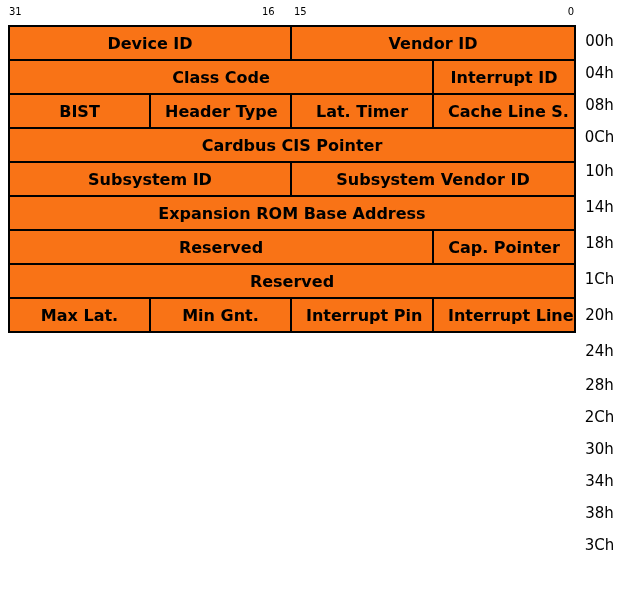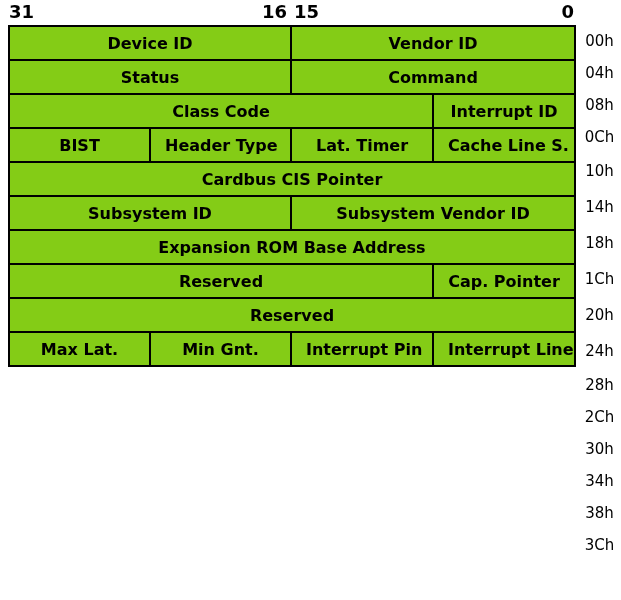--- a/index.html
+++ b/index.html
@@ -20,22 +20,22 @@
   #bit-ruler {
     position: absolute;
     left: 0;
     top: 0;
     width: 621px;
     height: 25px;
   }
   #bit-ruler .bit {
     position: absolute;
     top: 2px;
-    font-size: 18px;
-    font-weight: 700;
+    font-size: 10px;
+    font-weight: 400;
     line-height: 20px;
     white-space: nowrap;
   }
   #bit-31 { left: 9px; }
   #bit-16 { left: 262px; width: 28px; text-align: left; }
   #bit-15 { left: 294px; }
   #bit-0  { left: 520px; width: 54px; text-align: right; }
 
   
   #reg-table {
@@ -49,21 +49,21 @@
   #reg-table td {
     border: 2px solid #000000;
     text-align: center;
     vertical-align: middle;
     font-size: 16px;
     font-weight: bold;
     height: 32px;
     padding: 0 14px;
     white-space: nowrap;
     overflow: hidden;
-    background: #84cc16;
+    background: #f97316;
   }
   #reg-table td.bar-cell {
     height: 216px;
   }
 
   
   #offset-column {
     position: absolute;
     left: 578px;
     top: 25px;
@@ -96,24 +96,20 @@
   <colgroup>
     <col style="width:141px">
       <col style="width:141px">
     <col style="width:142px">
       <col style="width:142px">
   </colgroup>
   <tbody>
     <tr>
       <td colspan="2">Device ID</td>
       <td colspan="2">Vendor ID</td>
-    </tr>
-    <tr>
-      <td colspan="2">Status</td>
-      <td colspan="2">Command</td>
     </tr>
     <tr>
       <td colspan="3">Class Code</td>
       <td>Interrupt ID</td>
     </tr>
     <tr>
       <td>BIST</td>
       <td>Header Type</td>
       <td>Lat. Timer</td>
       <td>Cache Line S.</td>

